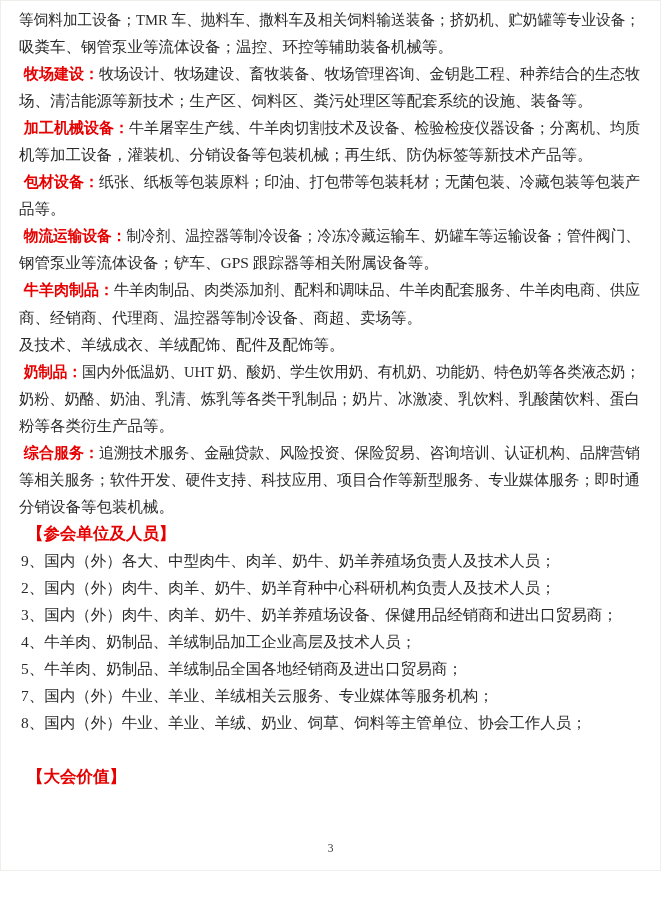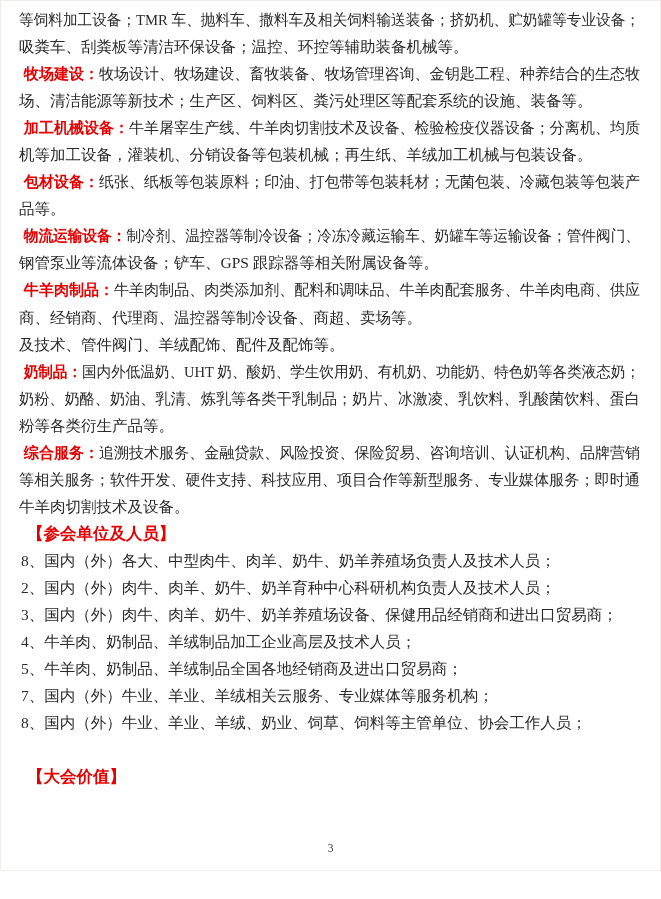--- a/index.html
+++ b/index.html
@@ -39,40 +39,40 @@
     font-size:11.5px;
     color:#333333;
   }
 </style>
 </head>
 <body>
 
 <div class="page">
   <div>
       <div class="line body"><span class="inner full" style="transform: scaleX(0.944532);"><span>等饲料加工设备；TMR 车、抛料车、撒料车及相关饲料输送装备；挤奶机、贮奶罐等专业设备；</span></span></div>
-      <div class="line body"><span class="inner"><span>吸粪车、刮粪板等清洁环保设备；温控、环控等辅助装备机械等。</span></span></div>
+      <div class="line body"><span class="inner"><span>吸粪车、钢管泵业等流体设备；温控、环控等辅助装备机械等。</span></span></div>
       <div class="line body indent"><span class="inner full" style="transform: scaleX(0.969555);"><span class="red-label">牧场建设：</span><span>牧场设计、牧场建设、畜牧装备、牧场管理咨询、金钥匙工程、种养结合的生态牧</span></span></div>
       <div class="line body"><span class="inner"><span>场、清洁能源等新技术；生产区、饲料区、粪污处理区等配套系统的设施、装备等。</span></span></div>
       <div class="line body indent"><span class="inner full" style="transform: scaleX(0.969555);"><span class="red-label">加工机械设备：</span><span>牛羊屠宰生产线、牛羊肉切割技术及设备、检验检疫仪器设备；分离机、均质</span></span></div>
-      <div class="line body"><span class="inner"><span>机等加工设备，灌装机、分销设备等包装机械；再生纸、羊绒加工机械与包装设备。</span></span></div>
+      <div class="line body"><span class="inner"><span>机等加工设备，灌装机、分销设备等包装机械；再生纸、防伪标签等新技术产品等。</span></span></div>
       <div class="line body indent"><span class="inner full" style="transform: scaleX(0.969555);"><span class="red-label">包材设备：</span><span>纸张、纸板等包装原料；印油、打包带等包装耗材；无菌包装、冷藏包装等包装产</span></span></div>
       <div class="line body"><span class="inner"><span>品等。</span></span></div>
       <div class="line body indent"><span class="inner full" style="transform: scaleX(0.946646);"><span class="red-label">物流运输设备：</span><span>制冷剂、温控器等制冷设备；冷冻冷藏运输车、奶罐车等运输设备；管件阀门、</span></span></div>
       <div class="line body"><span class="inner"><span>钢管泵业等流体设备；铲车、GPS 跟踪器等相关附属设备等。</span></span></div>
       <div class="line body indent"><span class="inner full" style="transform: scaleX(0.969555);"><span class="red-label">牛羊肉制品：</span><span>牛羊肉制品、肉类添加剂、配料和调味品、牛羊肉配套服务、牛羊肉电商、供应</span></span></div>
       <div class="line body"><span class="inner"><span>商、经销商、代理商、温控器等制冷设备、商超、卖场等。</span></span></div>
-      <div class="line body"><span class="inner"><span>及技术、管件阀门、羊绒配饰、配件及配饰等。</span></span></div>
+      <div class="line body"><span class="inner"><span>及技术、羊绒成衣、羊绒配饰、配件及配饰等。</span></span></div>
       <div class="line body indent"><span class="inner full" style="transform: scaleX(0.940264);"><span class="red-label">奶制品：</span><span>国内外低温奶、UHT 奶、酸奶、学生饮用奶、有机奶、功能奶、特色奶等各类液态奶；</span></span></div>
       <div class="line body"><span class="inner full" style="transform: scaleX(0.977183);"><span>奶粉、奶酪、奶油、乳清、炼乳等各类干乳制品；奶片、冰激凌、乳饮料、乳酸菌饮料、蛋白</span></span></div>
       <div class="line body"><span class="inner"><span>粉等各类衍生产品等。</span></span></div>
       <div class="line body indent"><span class="inner full" style="transform: scaleX(0.969555);"><span class="red-label">综合服务：</span><span>追溯技术服务、金融贷款、风险投资、保险贸易、咨询培训、认证机构、品牌营销</span></span></div>
       <div class="line body"><span class="inner full" style="transform: scaleX(0.977183);"><span>等相关服务；软件开发、硬件支持、科技应用、项目合作等新型服务、专业媒体服务；即时通</span></span></div>
-      <div class="line body"><span class="inner"><span>牛羊肉切割技术及设备。</span></span></div>
+      <div class="line body"><span class="inner"><span>分销设备等包装机械。</span></span></div>
       <div class="line heading"><span class="inner"><span>【参会单位及人员】</span></span></div>
-      <div class="line item"><span class="inner"><span>8、国内（外）各大、中型肉牛、肉羊、奶牛、奶羊养殖场负责人及技术人员；</span></span></div>
+      <div class="line item"><span class="inner"><span>9、国内（外）各大、中型肉牛、肉羊、奶牛、奶羊养殖场负责人及技术人员；</span></span></div>
       <div class="line item"><span class="inner"><span>2、国内（外）肉牛、肉羊、奶牛、奶羊育种中心科研机构负责人及技术人员；</span></span></div>
       <div class="line item"><span class="inner"><span>3、国内（外）肉牛、肉羊、奶牛、奶羊养殖场设备、保健用品经销商和进出口贸易商；</span></span></div>
       <div class="line item"><span class="inner"><span>4、牛羊肉、奶制品、羊绒制品加工企业高层及技术人员；</span></span></div>
       <div class="line item"><span class="inner"><span>5、牛羊肉、奶制品、羊绒制品全国各地经销商及进出口贸易商；</span></span></div>
       <div class="line item"><span class="inner"><span>7、国内（外）牛业、羊业、羊绒相关云服务、专业媒体等服务机构；</span></span></div>
       <div class="line item"><span class="inner"><span>8、国内（外）牛业、羊业、羊绒、奶业、饲草、饲料等主管单位、协会工作人员；</span></span></div>
       <div class="line blank"></div>
       <div class="line heading"><span class="inner"><span>【大会价值】</span></span></div>
     </div>
   <div class="page-number">3</div>

